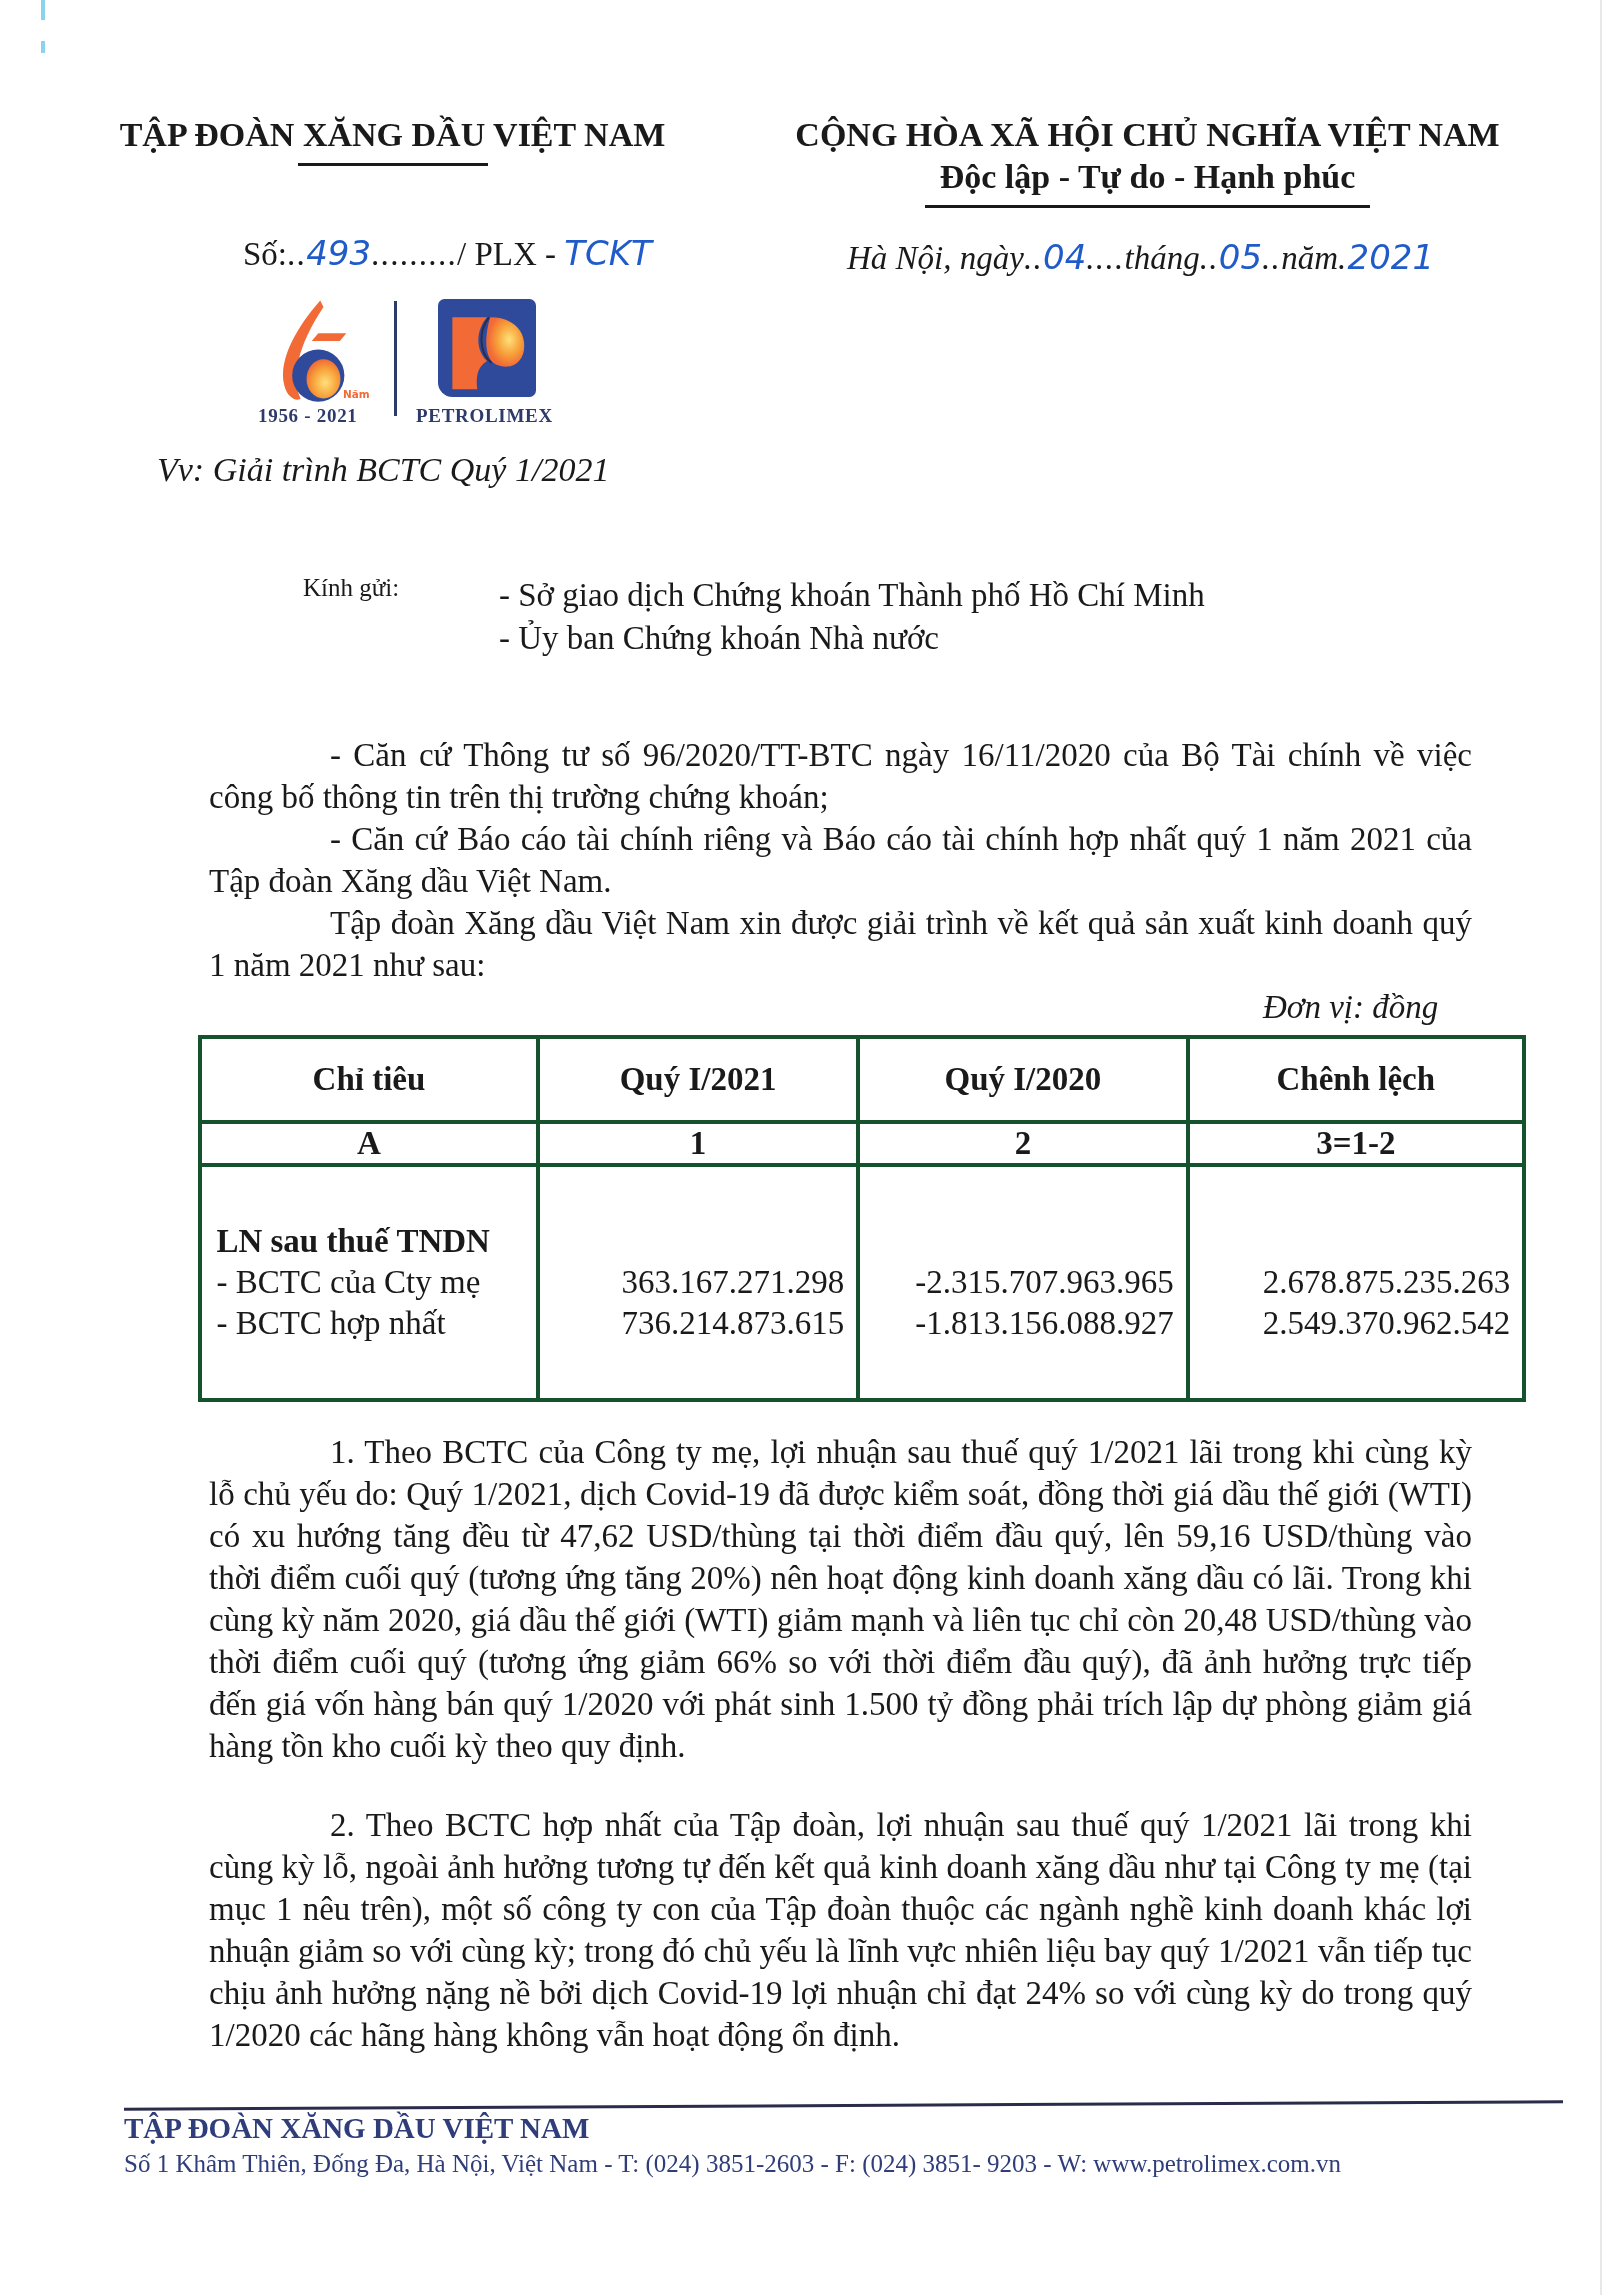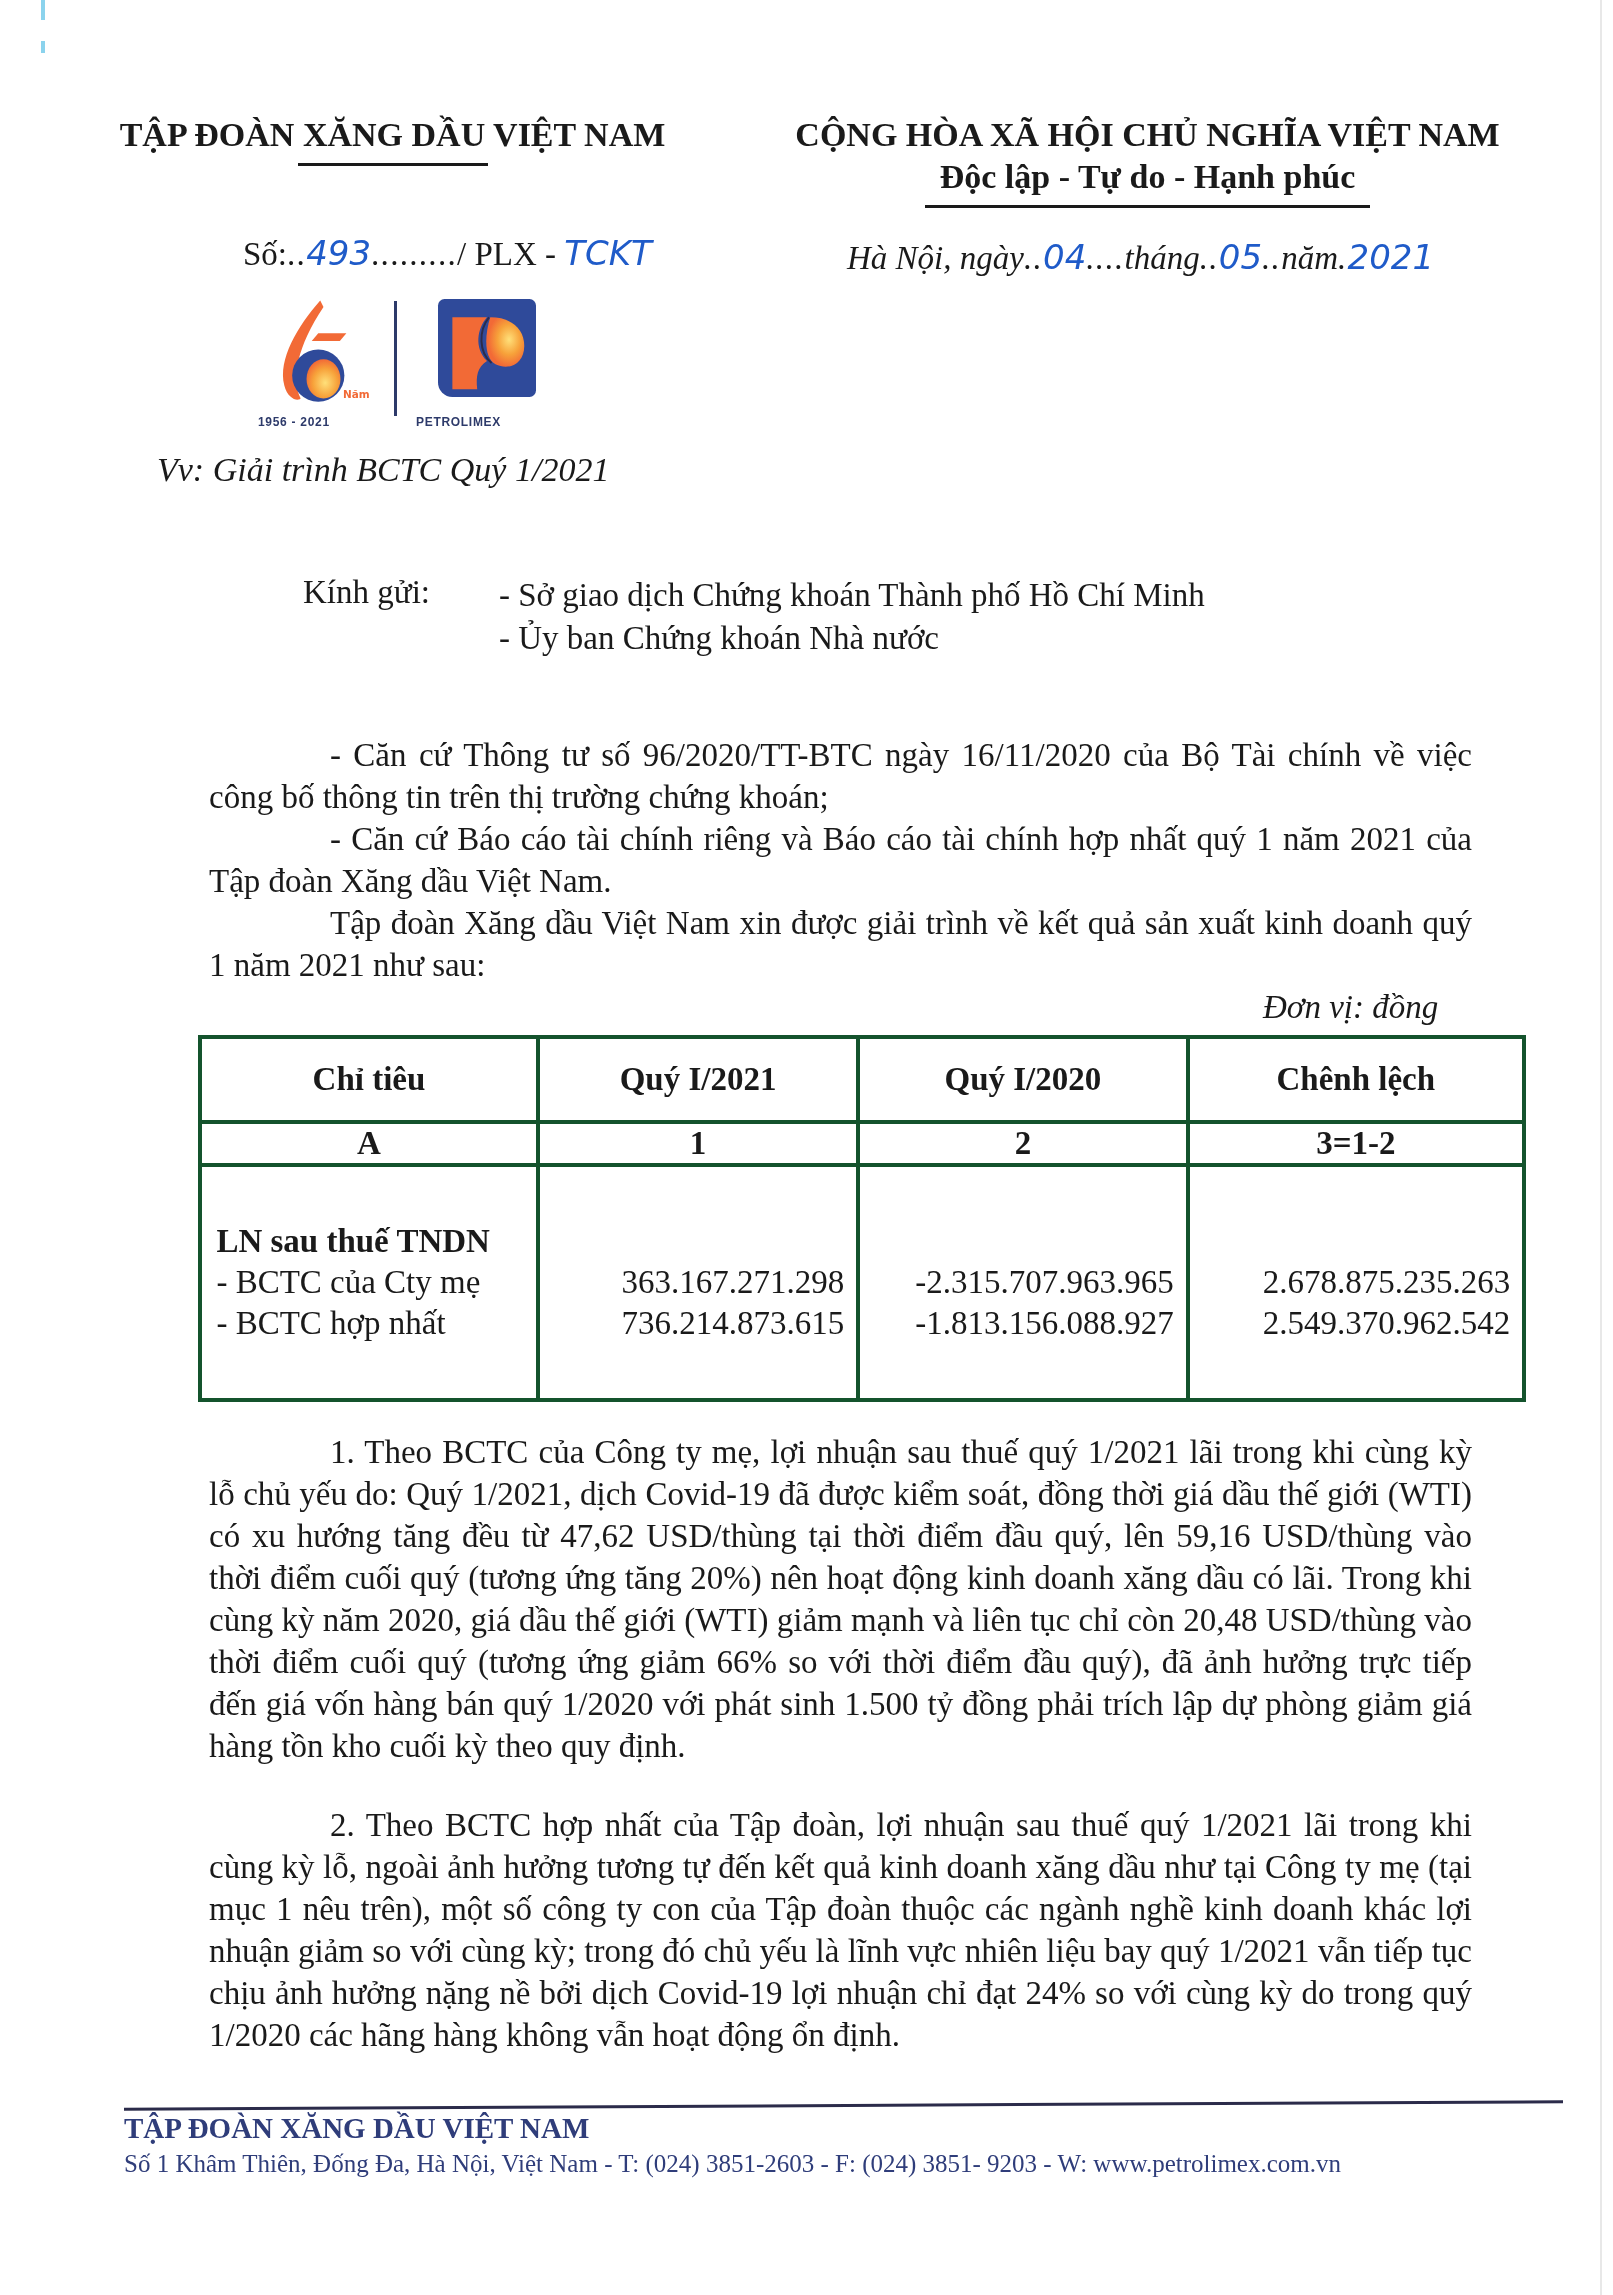--- a/index.html
+++ b/index.html
@@ -22,25 +22,25 @@
     .so-line { left: 243px; top: 233px; font-size: 33px; white-space: nowrap; }
     .hand { font-family: "DejaVu Sans", sans-serif; color: #1f5bc9; font-style: italic; font-size: 34px; }
     .dots { letter-spacing: 1.3px; }
 
     .date-line { left: 847px; top: 237px; font-size: 33px; font-style: italic; white-space: nowrap; }
 
     .logos { left: 258px; top: 294px; width: 314px; height: 131px; }
     .logo-65 { position: absolute; left: 0; top: 0; width: 131px; height: 131px; }
     .logo-divider { position: absolute; left: 136px; top: 6.5px; width: 2.6px; height: 115px; background: #2d3a6a; }
     .logo-plx { position: absolute; left: 180px; top: 5.2px; width: 98px; height: 98px; background: #2f4a9a; border-radius: 6.5px 6.5px 6.5px 14.4px; overflow: hidden; }
-    .logo-cap { position: absolute; top: 121px; font-family: Liberation Sans, sans-serif; font-weight: bold; color: #2d3a6a; font-size: 12px; letter-spacing: 0.7px; white-space: nowrap; }
+    .logo-cap { position: absolute; top: 111px; font-family: Liberation Serif, serif; font-weight: bold; color: #2d3a6a; font-size: 19px; letter-spacing: 0.7px; white-space: nowrap; }
 
     .vv { left: 157px; top: 451px; font-style: italic; font-size: 34px; white-space: nowrap; }
 
-    .kinh-gui-label { left: 303px; top: 574px; font-size: 33px; }
+    .kinh-gui-label { left: 303px; top: 574px; font-size: 25px; }
     .recipients { left: 499px; top: 574px; font-size: 33px; line-height: 43px; }
 
     .body-block { left: 209px; width: 1263px; font-size: 33px; line-height: 42px; text-align: justify; }
     .indent { text-indent: 121px; }
 
     .unit { left: 1263px; top: 989px; font-size: 33px; font-style: italic; }
 
     table.data { position: absolute; left: 198px; top: 1035px; width: 1328px; border-collapse: collapse; font-size: 33px; }
     table.data td, table.data th { border: 4px solid #14532d; text-align: center; }
     table.data th { font-weight: bold; height: 79px; }

